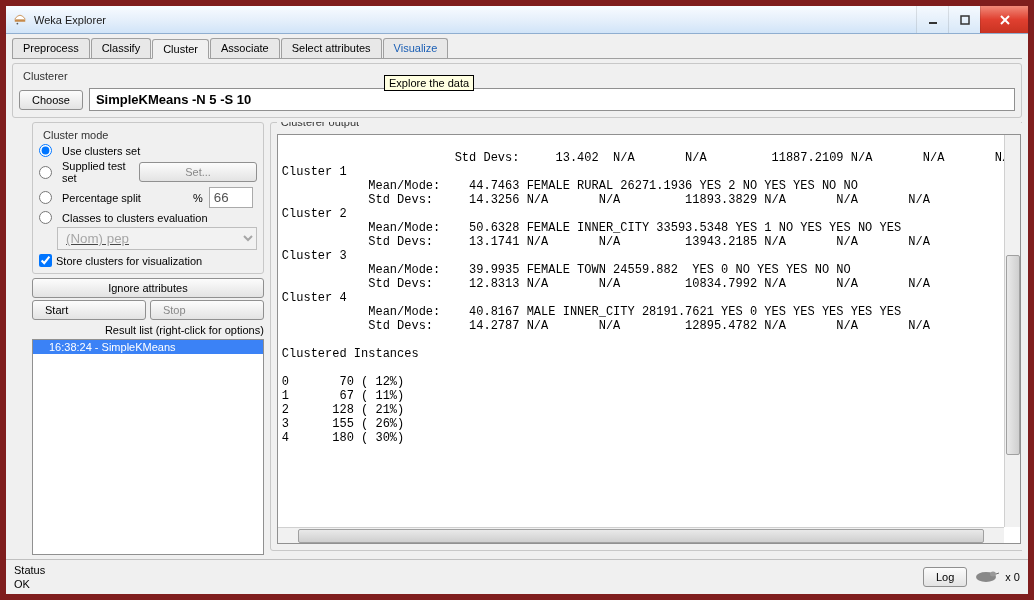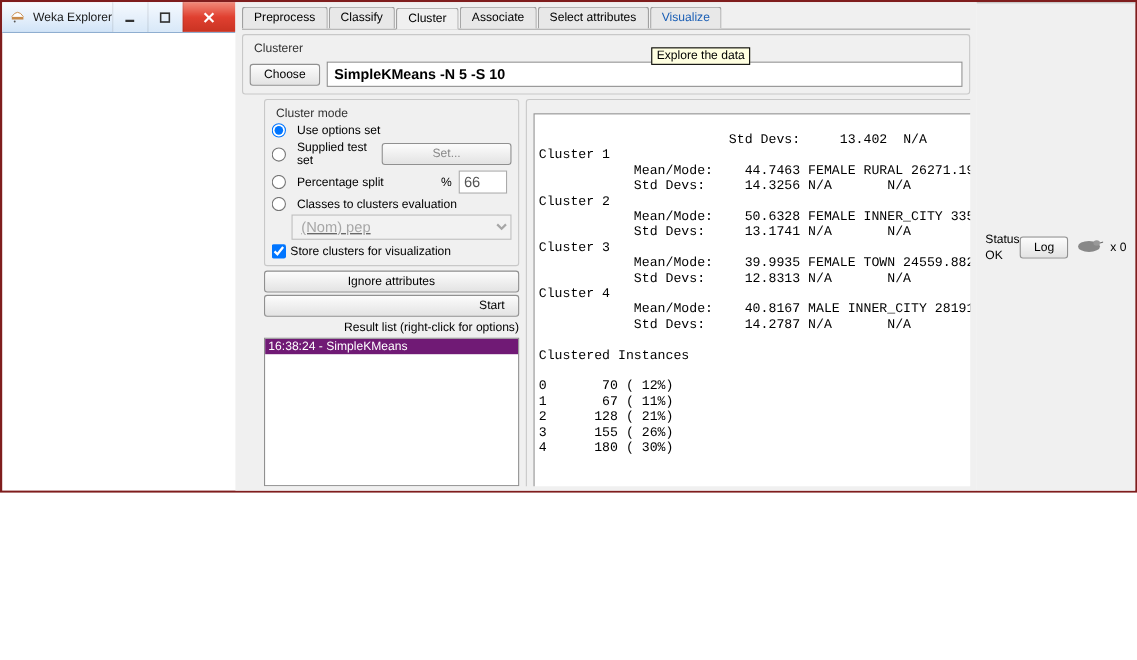--- a/index.html
+++ b/index.html
@@ -4,25 +4,25 @@
 <style>
 * { box-sizing: border-box; margin: 0; padding: 0; }
 body {
   font-family: "Segoe UI", Tahoma, sans-serif;
   font-size: 11px;
   background: #fff;
   overflow: hidden;
 }
 .window {
   width: 1034px;
-  height: 448px;
-  border: 2px solid #7f1d1d;
+  height: 600px;
+  border: 6px solid #7f1d1d;
   background: #fff;
   display: flex;
-  flex-direction: row;
+  flex-direction: column;
 }
 .titlebar {
   height: 28px;
   background: linear-gradient(#f8fbff, #e6f0fb 50%, #d1e4f8);
   border-bottom: 1px solid #8faed0;
   display: flex;
   align-items: center;
   padding: 0 0 0 6px;
 }
 .titlebar-icon {
@@ -123,33 +123,33 @@
 }
 .sel {
   width:100%;
   border: 1px solid #aaa;
   background: #f3f3f3;
   color:#888;
   padding: 2px 4px;
 }
 .chk-row { display:flex; align-items:center; gap:4px; margin-top:4px;}
 .two-btn { display:flex; gap:4px; margin-top:2px; }
-.two-btn .btn { flex:1; text-align:right; }
+.two-btn .btn { flex:1; text-align:left; }
 .result-list-title { margin-top:4px;text-align:right; }
 .result-list {
   flex:1;
   border: 1px solid #909090;
   background: #fff;
   margin-top:3px;
   overflow:auto;
 }
 .result-item {
-  background: #701a75;
+  background: #3b82f6;
   color:#fff;
-  padding: 1px 3px;
+  padding: 1px 16px;
 }
 .output-area {
   position:relative;
   flex:1;
   border: 1px solid #909090;
   background: #fff;
   font-family: Consolas, "Courier New", monospace;
   font-size: 12px;
   white-space: pre;
   overflow:auto;
@@ -253,21 +253,21 @@
     </div>
 
     <div class="main-row">
       <div class="left-col">
 
         <div class="fieldset">
           <div class="legend">Cluster mode</div>
 
           <div class="radio-row">
             <input type="radio" name="cmode" checked="" style="">
-            <span>Use options set</span>
+            <span>Use clusters set</span>
           </div>
           <div class="radio-row">
             <input type="radio" name="cmode" style="">
             <span>Supplied test set</span>
             <span style="flex:1"></span>
             <button class="btn" disabled="" style="width:140px">Set...</button>
           </div>
           <div class="radio-row">
             <input type="radio" name="cmode" style="">
             <span>Percentage split</span>
@@ -287,30 +287,32 @@
           <div class="chk-row">
             <input type="checkbox" checked="" style="">
             <span>Store clusters for visualization</span>
           </div>
         </div>
 
         <button class="btn wide">Ignore attributes</button>
 
         <div class="two-btn">
           <button class="btn">Start</button>
+          <button class="btn" disabled="">Stop</button>
         </div>
 
         <div class="result-list-title">Result list (right-click for options)</div>
         <div class="result-list">
           <div class="result-item">16:38:24 - SimpleKMeans</div>
         </div>
       </div>
 
       <div class="right-col">
         <div class="fieldset" style="flex:1; display:flex; flex-direction:column;">
+          <div class="legend">Clusterer output</div>
           <div class="output-area">
             <span>            Std Devs:     13.402  N/A       N/A         11887.2109 N/A       N/A       N/A
 Cluster 1
             Mean/Mode:    44.7463 FEMALE RURAL 26271.1936 YES 2 NO YES YES NO NO
             Std Devs:     14.3256 N/A       N/A         11893.3829 N/A       N/A       N/A
 Cluster 2
             Mean/Mode:    50.6328 FEMALE INNER_CITY 33593.5348 YES 1 NO YES YES NO YES
             Std Devs:     13.1741 N/A       N/A         13943.2185 N/A       N/A       N/A
 Cluster 3
             Mean/Mode:    39.9935 FEMALE TOWN 24559.882  YES 0 NO YES YES NO NO

